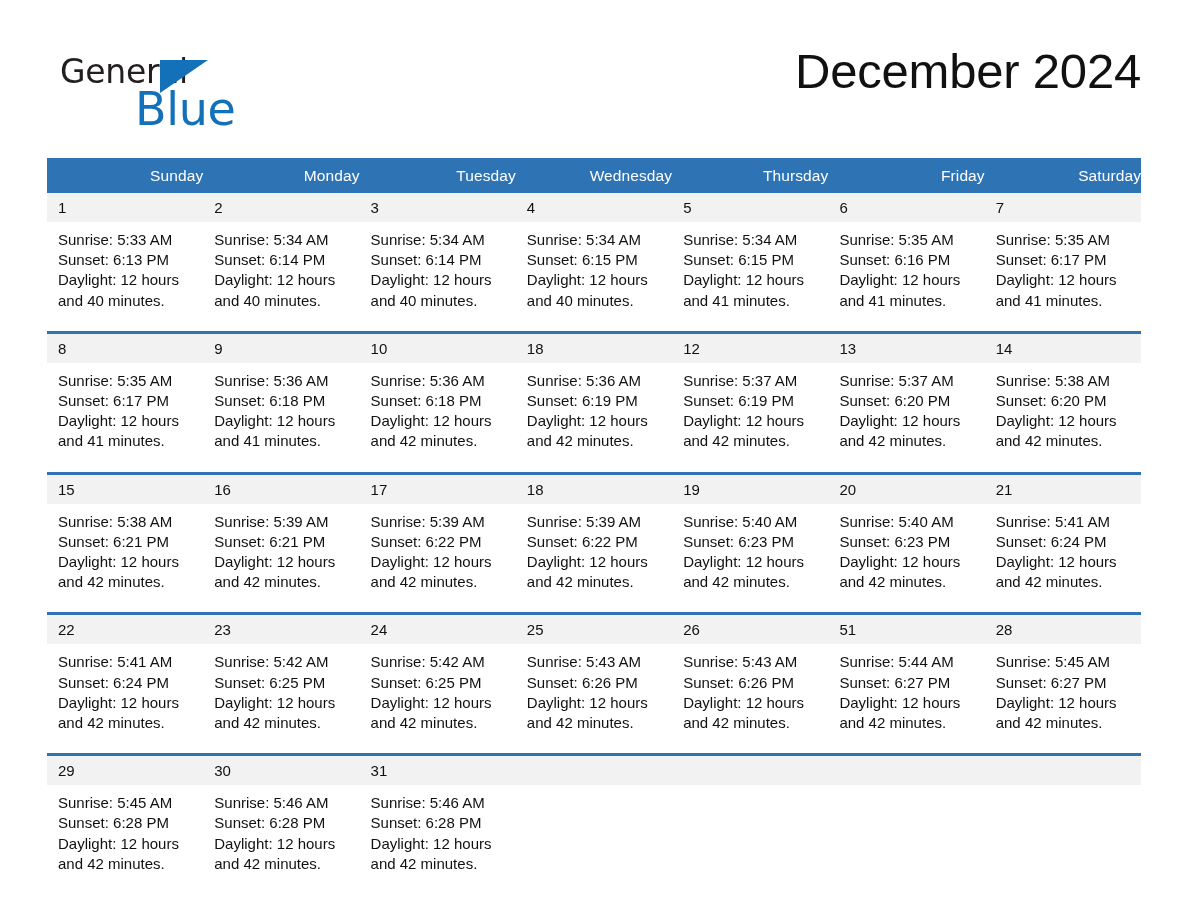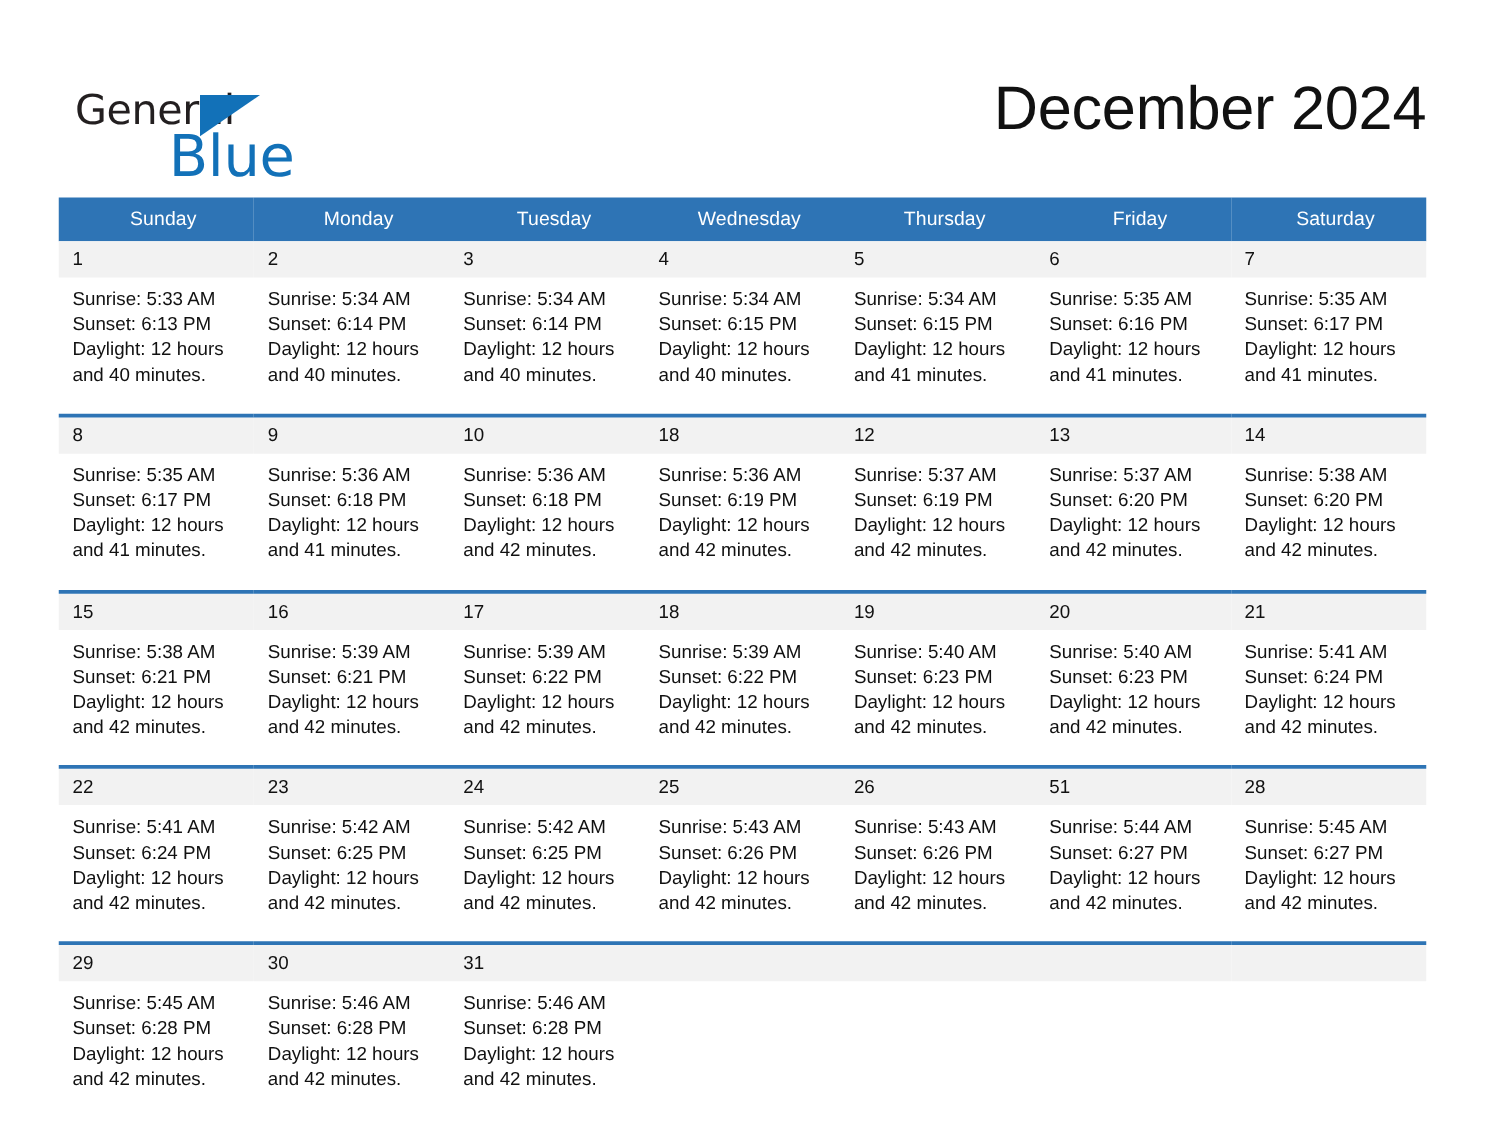--- a/index.html
+++ b/index.html
@@ -18,21 +18,21 @@
     position: relative;
     width: 1188px;
     height: 918px;
     box-sizing: border-box;
   }
 
   
   .header {
     position: absolute;
     left: 47px;
-    top: 61px;
+    top: 45px;
     right: 47px;
     height: 100px;
   }
   .logo {
     position: absolute;
     left: 13px;
     top: 10px;
     width: 260px;
     height: 80px;
     line-height: 1;
@@ -102,21 +102,21 @@
     border-collapse: collapse;
     table-layout: fixed;
   }
   .cal-table col { width: 14.2857%; }
 
   thead th {
     background: #2e74b5;
     color: #ffffff;
     font-size: 15.5px;
     font-weight: 400;
-    text-align: center;
+    text-align: right;
     padding: 8px 0 8px 11px;
     height: 19px;
     vertical-align: middle;
     letter-spacing: 0.1px;
   }
 
   tbody tr.week-row > td {
     padding: 0;
     vertical-align: top;
     border-top: 3px solid #2e74b5;

